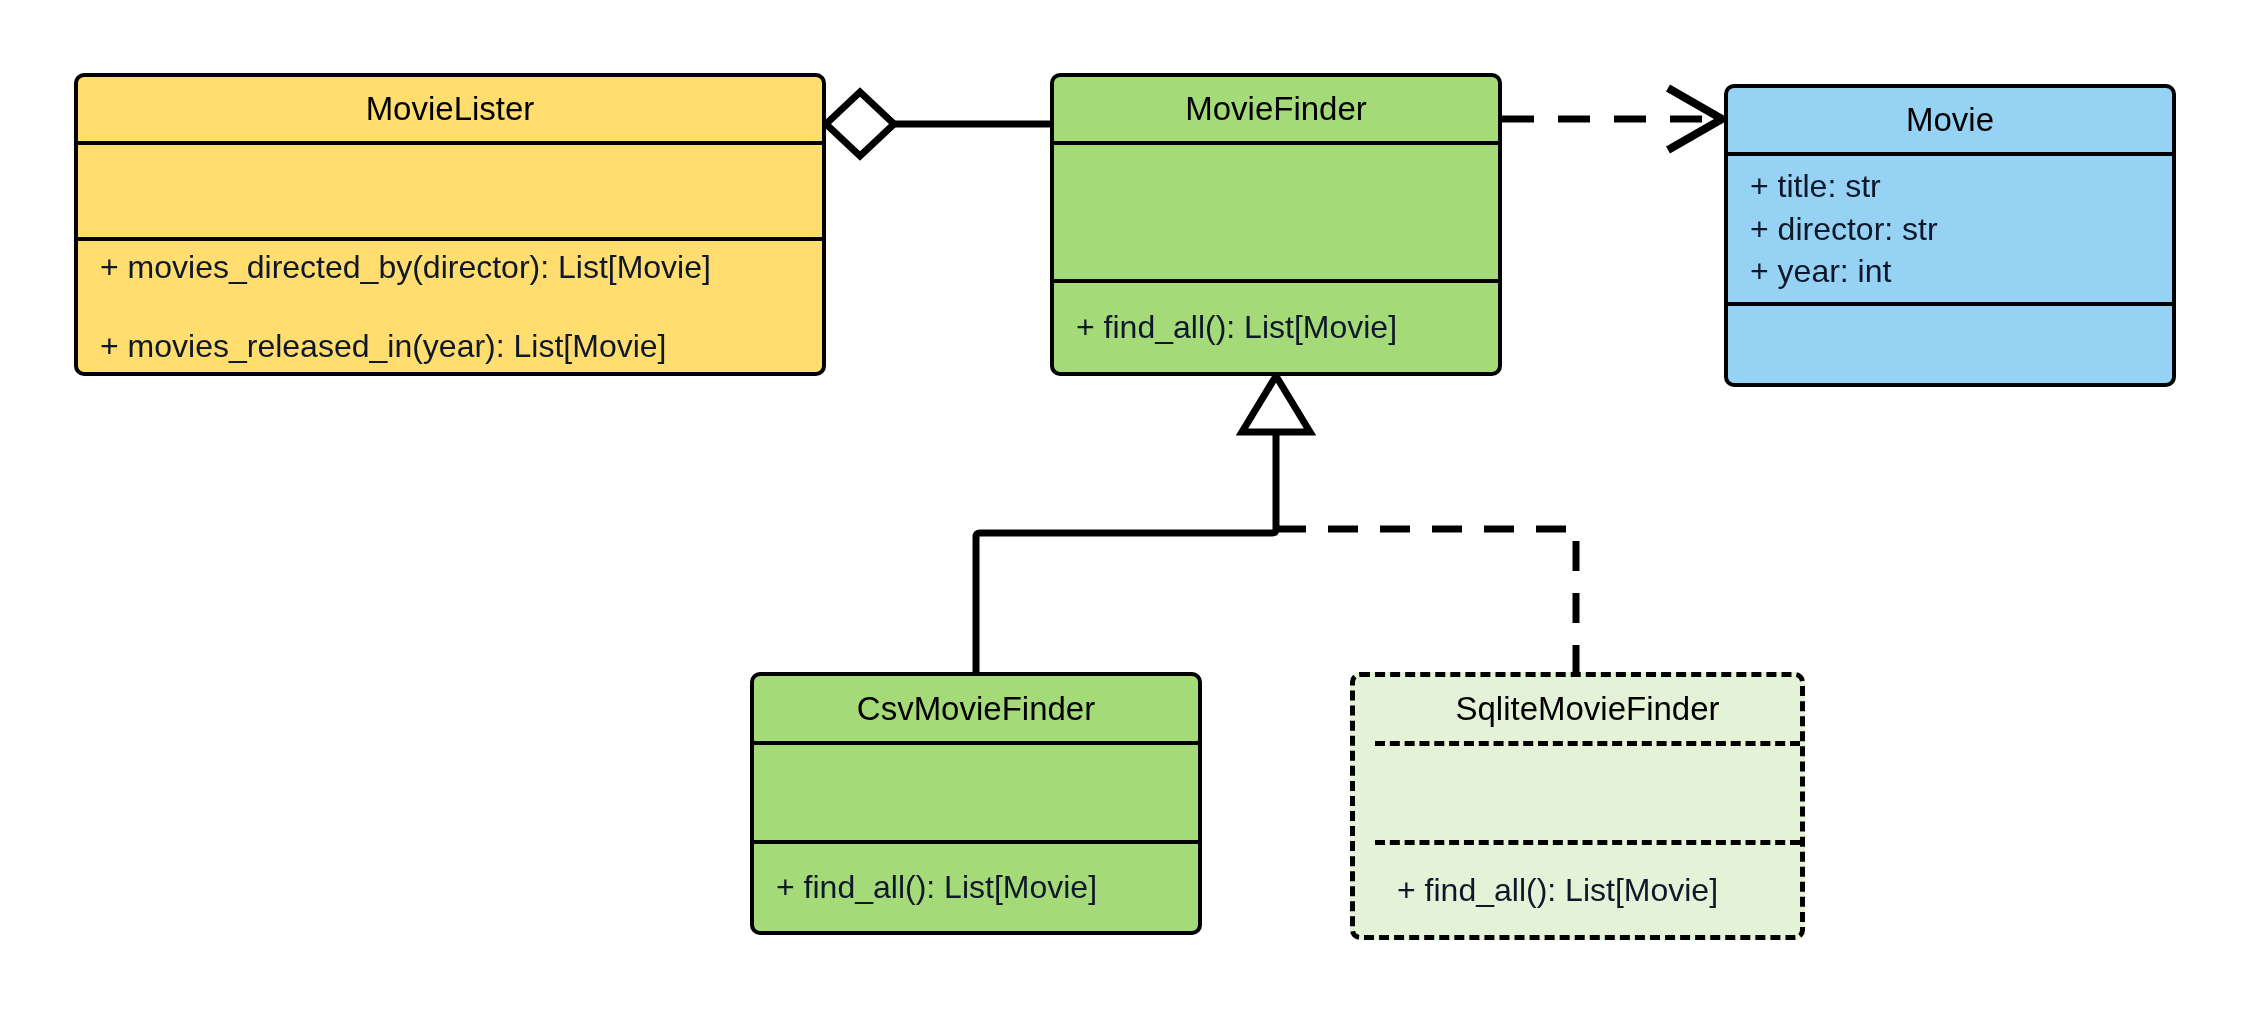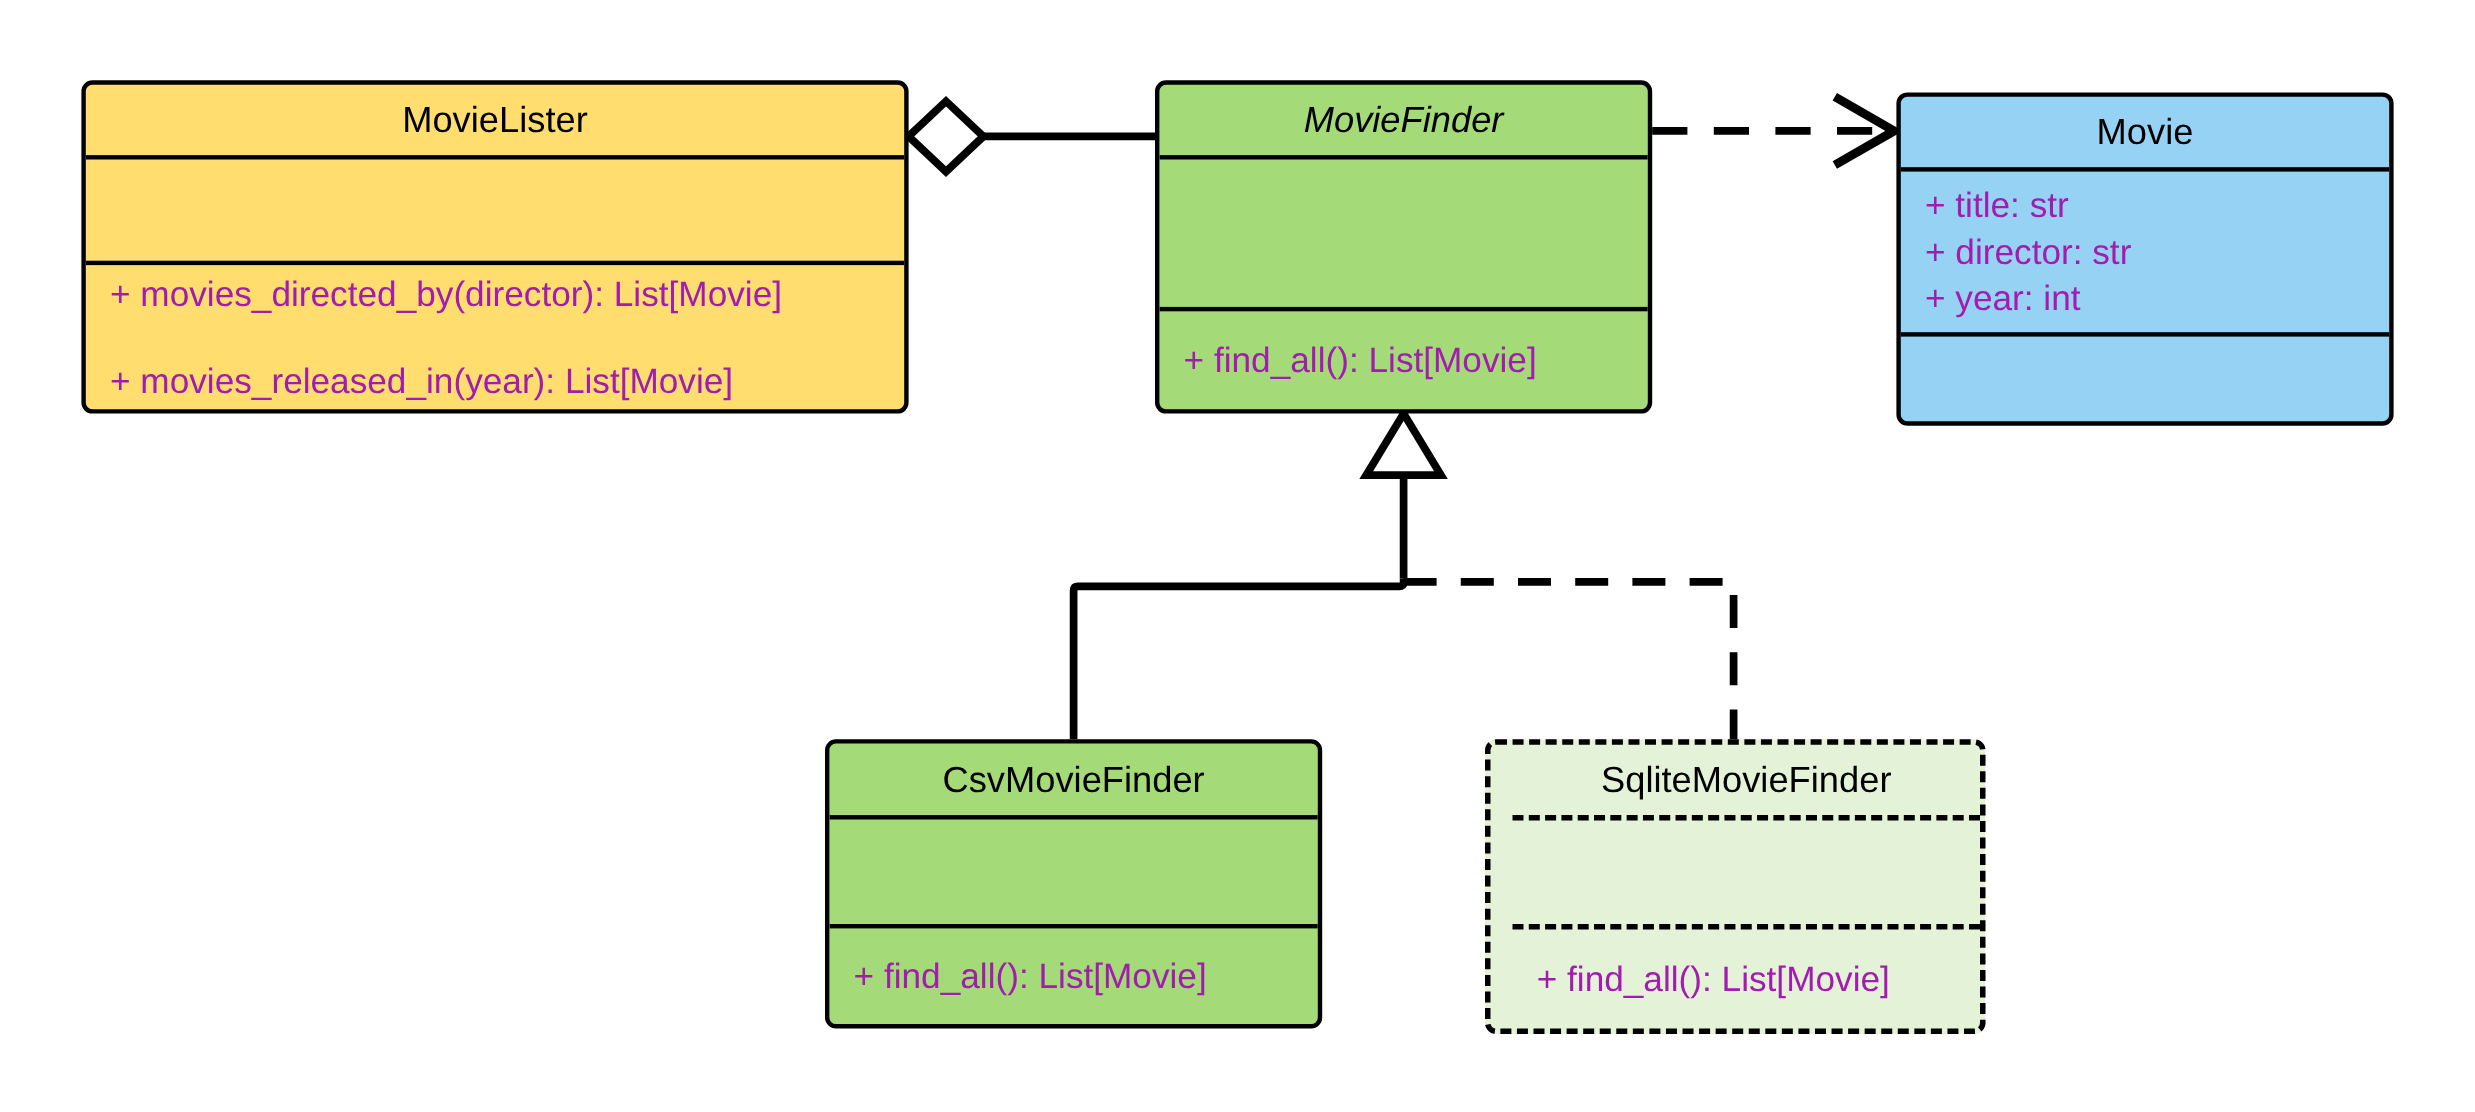--- a/index.html
+++ b/index.html
@@ -63,41 +63,41 @@
     border-bottom: 5px dashed #000000;
   }
   .class-name {
     font-size: 33px;
     color: #000000;
     line-height: 1.2;
     white-space: nowrap;
   }
   .member-line {
     font-size: 32px;
-    color: #a21caf;
+    color: #0f172a;
     line-height: 1.34;
     white-space: nowrap;
   }
 
   
   #class-movielister { left: 74px;  top: 73px;  width: 752px; height: 303px; background: #FFDD6E; }
   #class-moviefinder { left: 1050px; top: 73px; width: 452px; height: 303px; background: #A4DA78; }
   #class-movie       { left: 1724px; top: 84px; width: 452px; height: 303px; background: #96D2F4; }
 
   
   #class-csvmoviefinder    { left: 750px;  top: 672px; width: 452px; height: 263px; background: #A4DA78; }
   #class-sqlitemoviefinder { left: 1350px; top: 672px; width: 455px; height: 268px; background: #E4F2D7; }
 
   
   #class-movielister .c1 { height: 68px; }
   #class-movielister .c2 { height: 96px; }
   #class-movielister .c3 { flex: 1 1 auto; gap: 36px; }
 
   
-  #class-moviefinder .c1 { height: 68px; font-style: italic; }
+  #class-moviefinder .c1 { height: 68px; }
   #class-moviefinder .c2 { height: 138px; }
   #class-moviefinder .c3 { flex: 1 1 auto; }
 
   
   #class-movie .c1 { height: 68px; }
   #class-movie .c2 { height: 150px; }
   #class-movie .c3 { flex: 1 1 auto; }
 
   
   #class-csvmoviefinder .c1 { height: 69px; }

